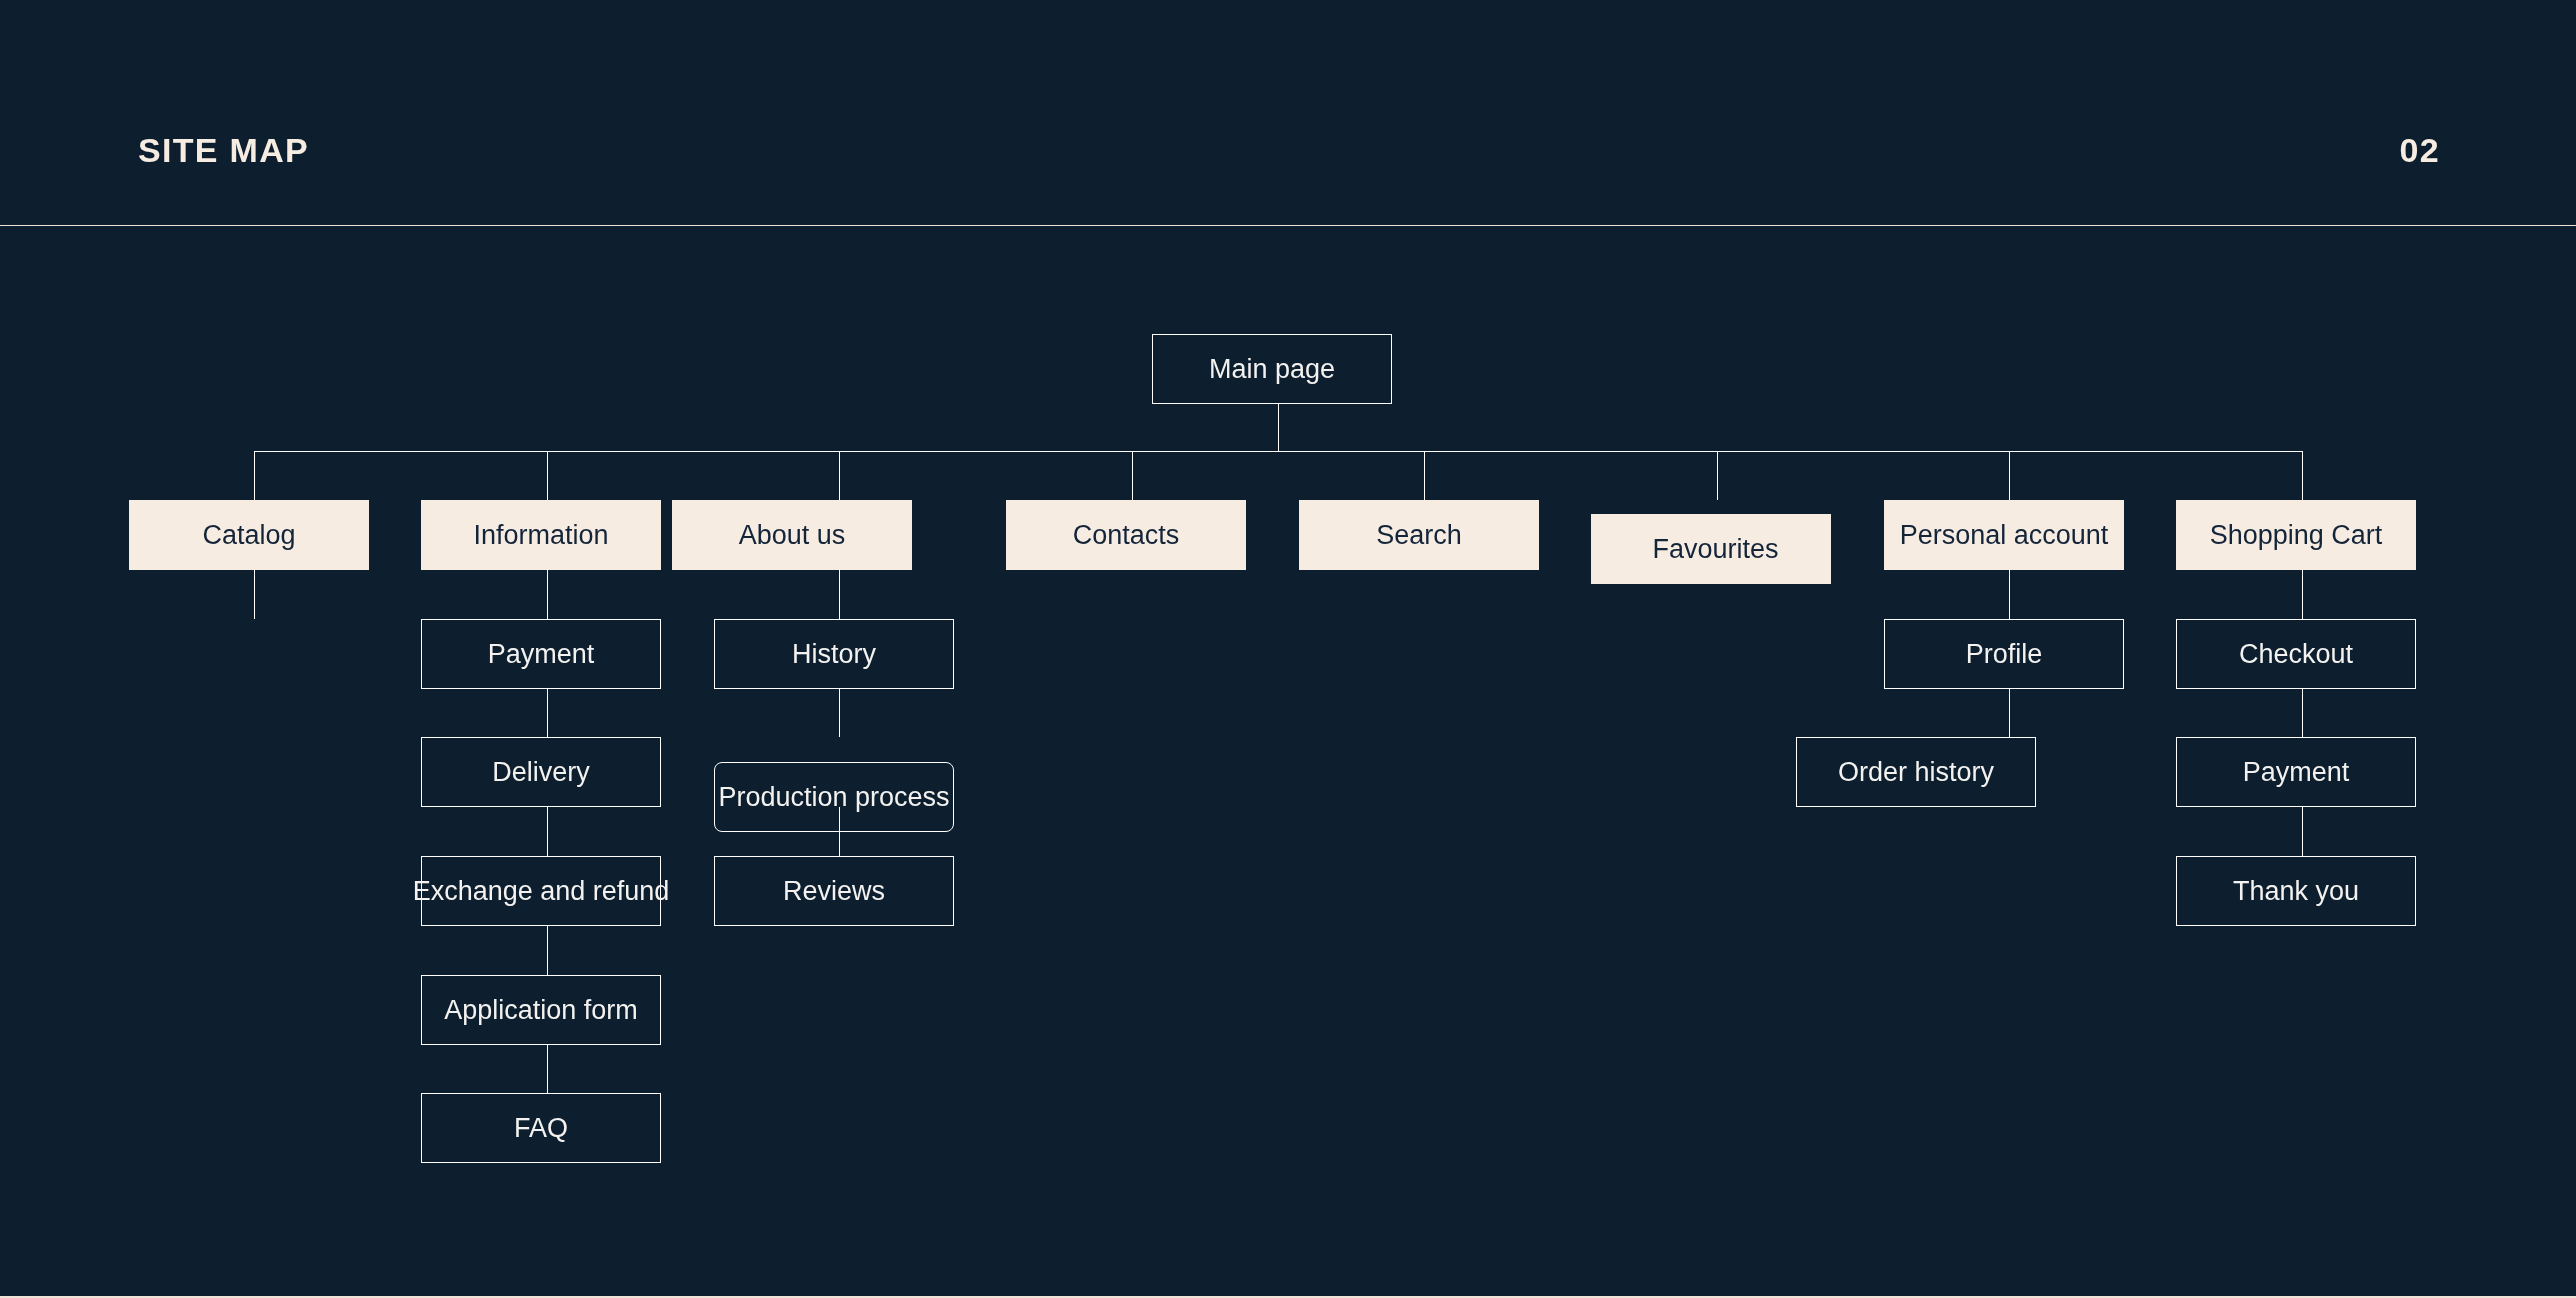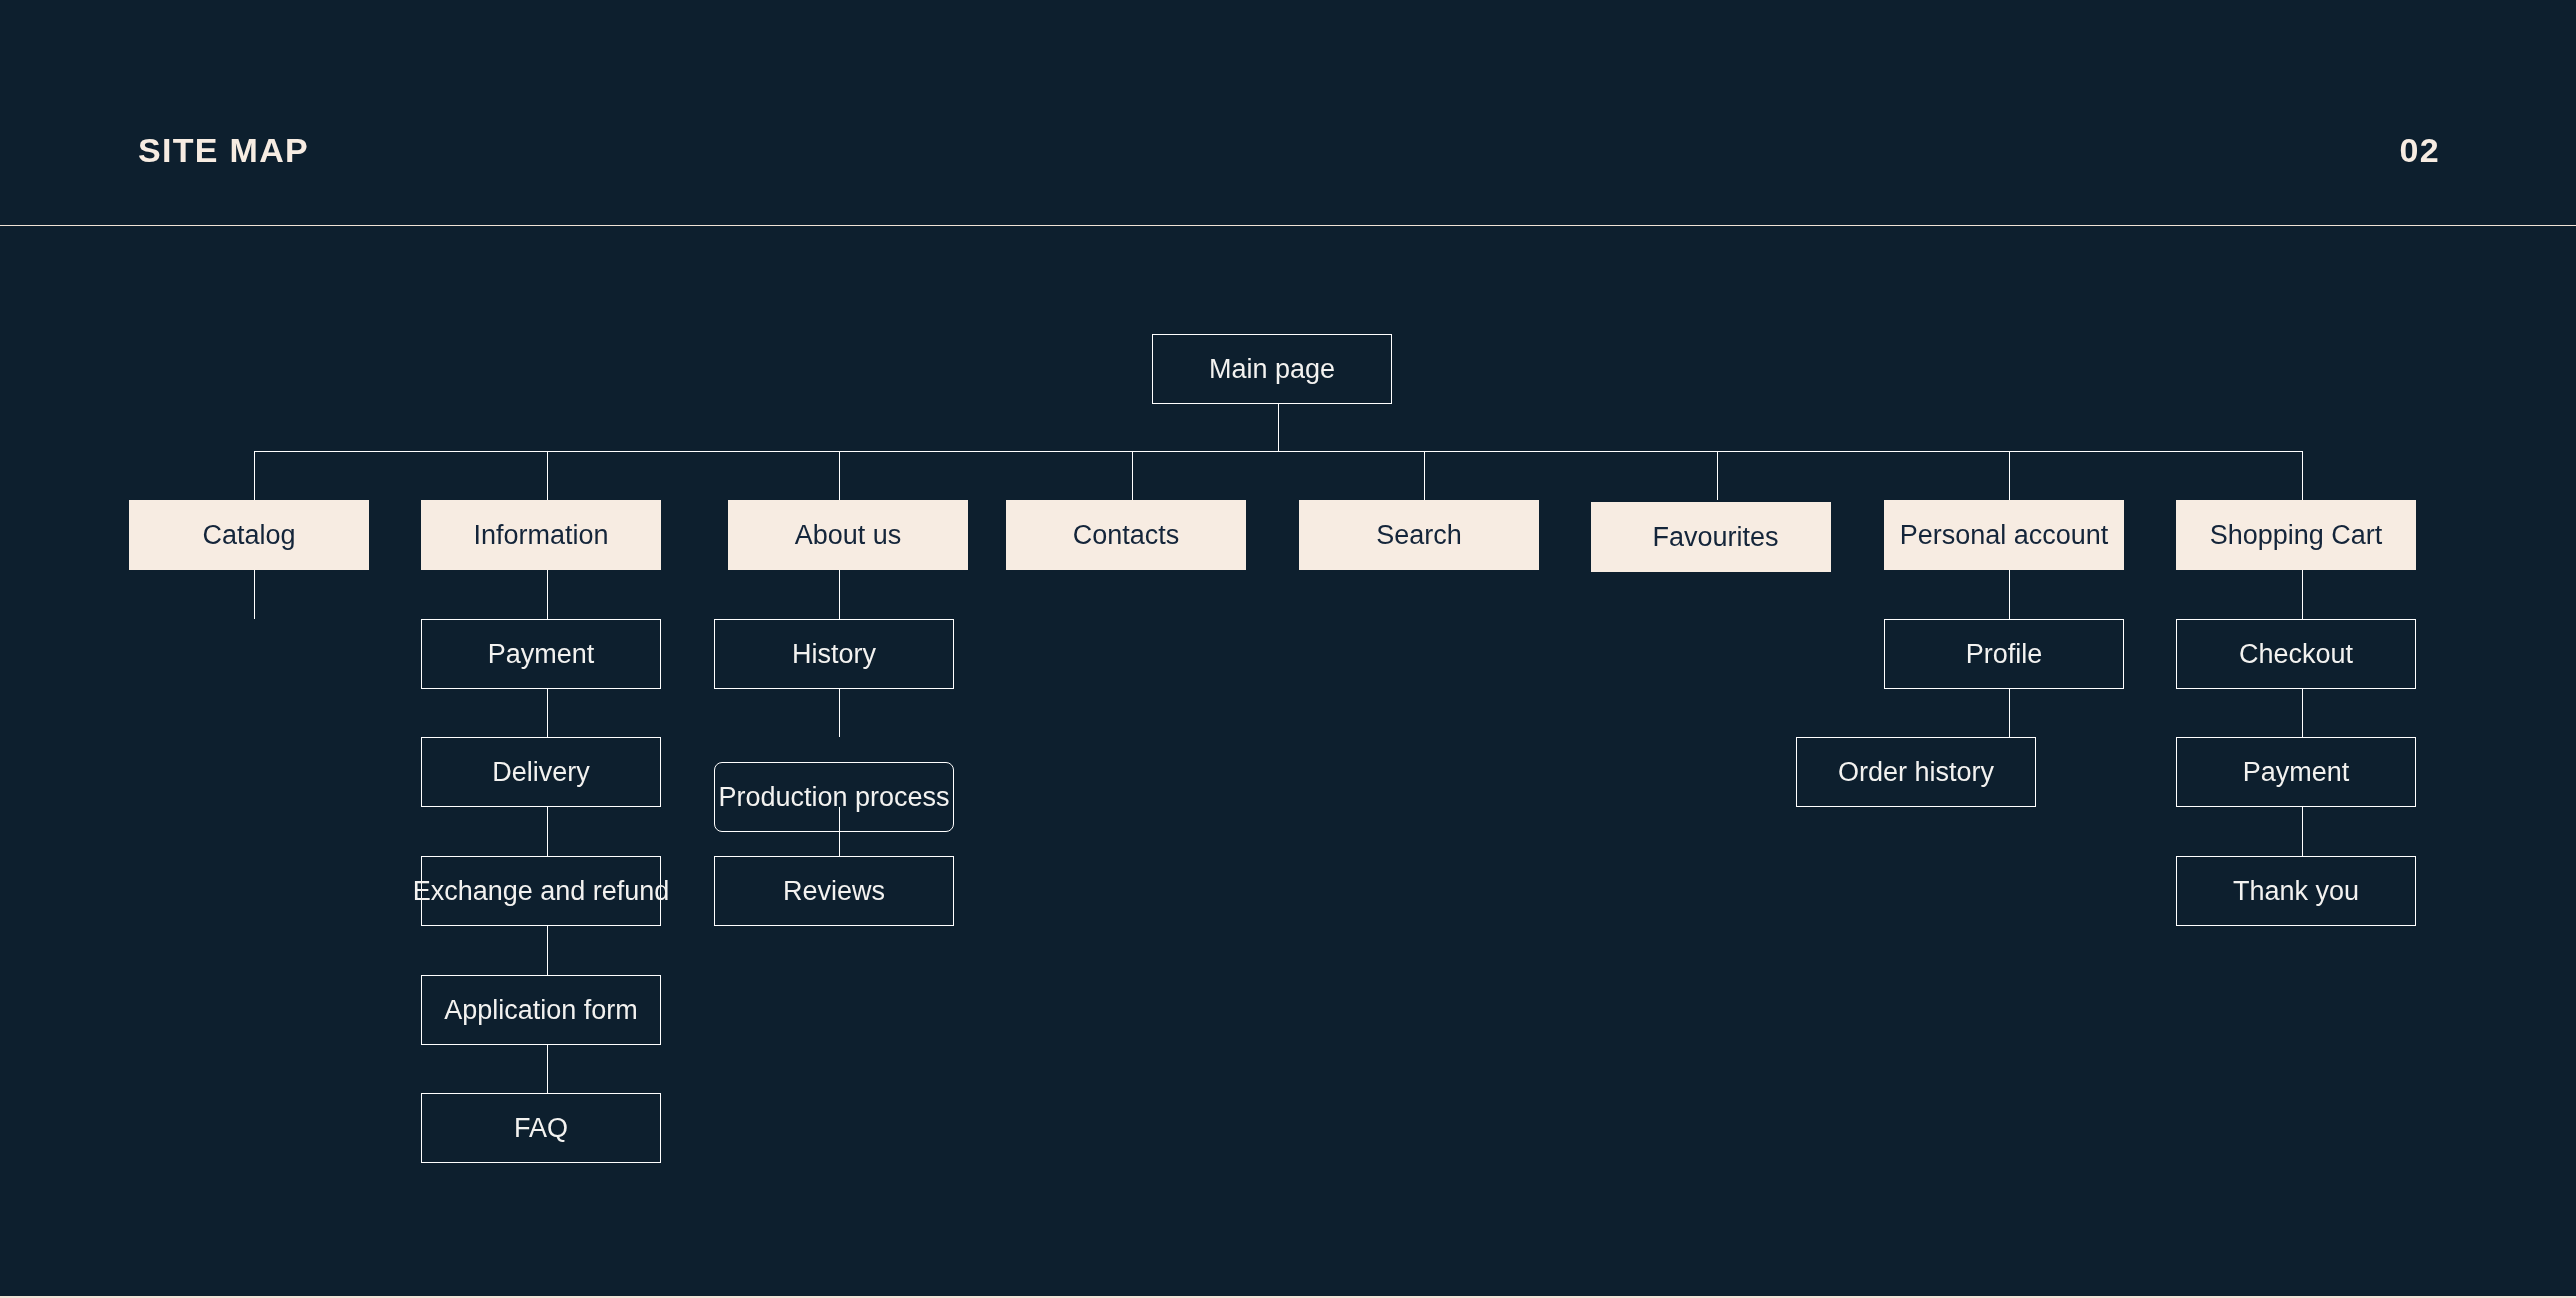--- a/index.html
+++ b/index.html
@@ -76,33 +76,33 @@
       <div class="node outline" style="left: 421px; top: 619px;">Payment</div>
       <div class="cline" style="left: 547px; top: 688px; width: 1.3px; height: 49px;"></div>
       <div class="node outline" style="left: 421px; top: 737px;">Delivery</div>
       <div class="cline" style="left: 547px; top: 807px; width: 1.3px; height: 49px;"></div>
       <div class="node outline" style="left: 421px; top: 856px;">Exchange and refund</div>
       <div class="cline" style="left: 547px; top: 926px; width: 1.3px; height: 49px;"></div>
       <div class="node outline" style="left: 421px; top: 975px;">Application form</div>
       <div class="cline" style="left: 547px; top: 1044px; width: 1.3px; height: 49px;"></div>
       <div class="node outline" style="left: 421px; top: 1093px;">FAQ</div>
       <div class="cline" style="left: 839px; top: 452px; width: 1.3px; height: 48px;"></div>
-      <div class="node filled" style="left: 728px; top: 500px;">About us</div>
+      <div class="node filled" style="left: 672px; top: 500px;">About us</div>
       <div class="cline" style="left: 839px; top: 570px; width: 1.3px; height: 49px;"></div>
       <div class="node outline" style="left: 714px; top: 619px;">History</div>
       <div class="cline" style="left: 839px; top: 688px; width: 1.3px; height: 49px;"></div>
       <div class="node outline" style="left: 714px; top: 762px; border-radius: 8px;">Production process</div>
       <div class="cline" style="left: 839px; top: 807px; width: 1.3px; height: 49px;"></div>
       <div class="node outline" style="left: 714px; top: 856px;">Reviews</div>
       <div class="cline" style="left: 1132px; top: 452px; width: 1.3px; height: 48px;"></div>
       <div class="node filled" style="left: 1006px; top: 500px;">Contacts</div>
       <div class="cline" style="left: 1424px; top: 452px; width: 1.3px; height: 48px;"></div>
       <div class="node filled" style="left: 1299px; top: 500px;">Search</div>
       <div class="cline" style="left: 1717px; top: 452px; width: 1.3px; height: 48px;"></div>
-      <div class="node filled" style="left: 1591px; top: 502px; padding-left: 9px;">Favourites</div>
+      <div class="node filled" style="left: 1591px; top: 514px; padding-left: 9px;">Favourites</div>
       <div class="cline" style="left: 2009px; top: 452px; width: 1.3px; height: 48px;"></div>
       <div class="node filled" style="left: 1884px; top: 500px;">Personal account</div>
       <div class="cline" style="left: 2009px; top: 570px; width: 1.3px; height: 49px;"></div>
       <div class="node outline" style="left: 1884px; top: 619px;">Profile</div>
       <div class="cline" style="left: 2009px; top: 688px; width: 1.3px; height: 49px;"></div>
       <div class="node outline" style="left: 1796px; top: 737px;">Order history</div>
       <div class="cline" style="left: 2302px; top: 452px; width: 1.3px; height: 48px;"></div>
       <div class="node filled" style="left: 2176px; top: 500px;">Shopping Cart</div>
       <div class="cline" style="left: 2302px; top: 570px; width: 1.3px; height: 49px;"></div>
       <div class="node outline" style="left: 2176px; top: 619px;">Checkout</div>

